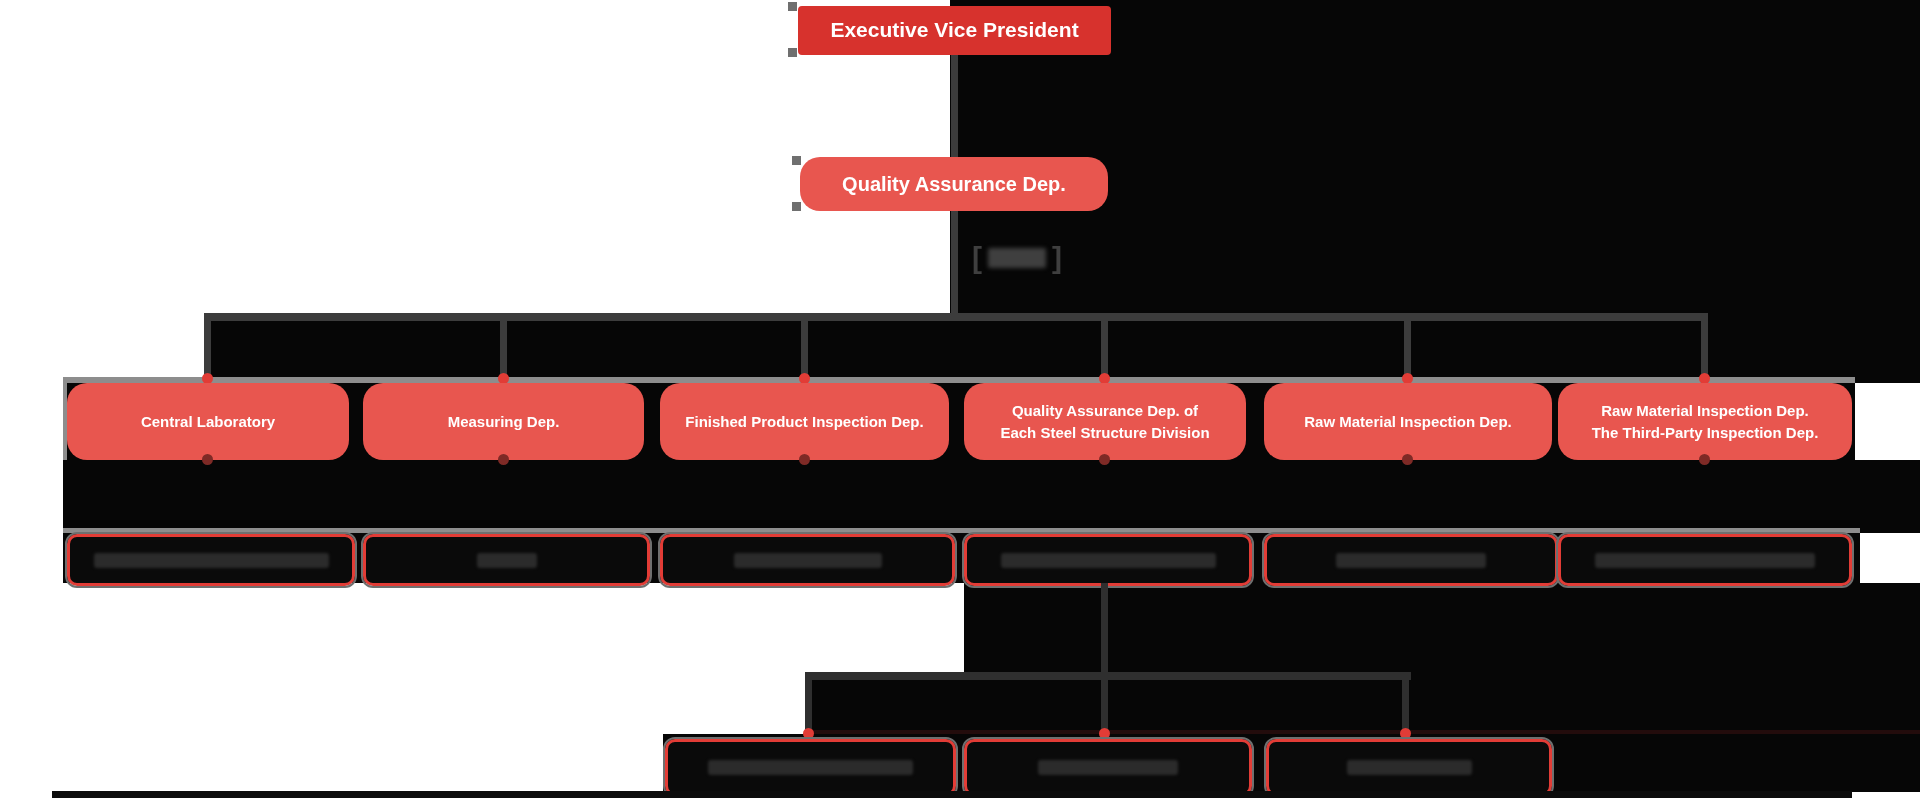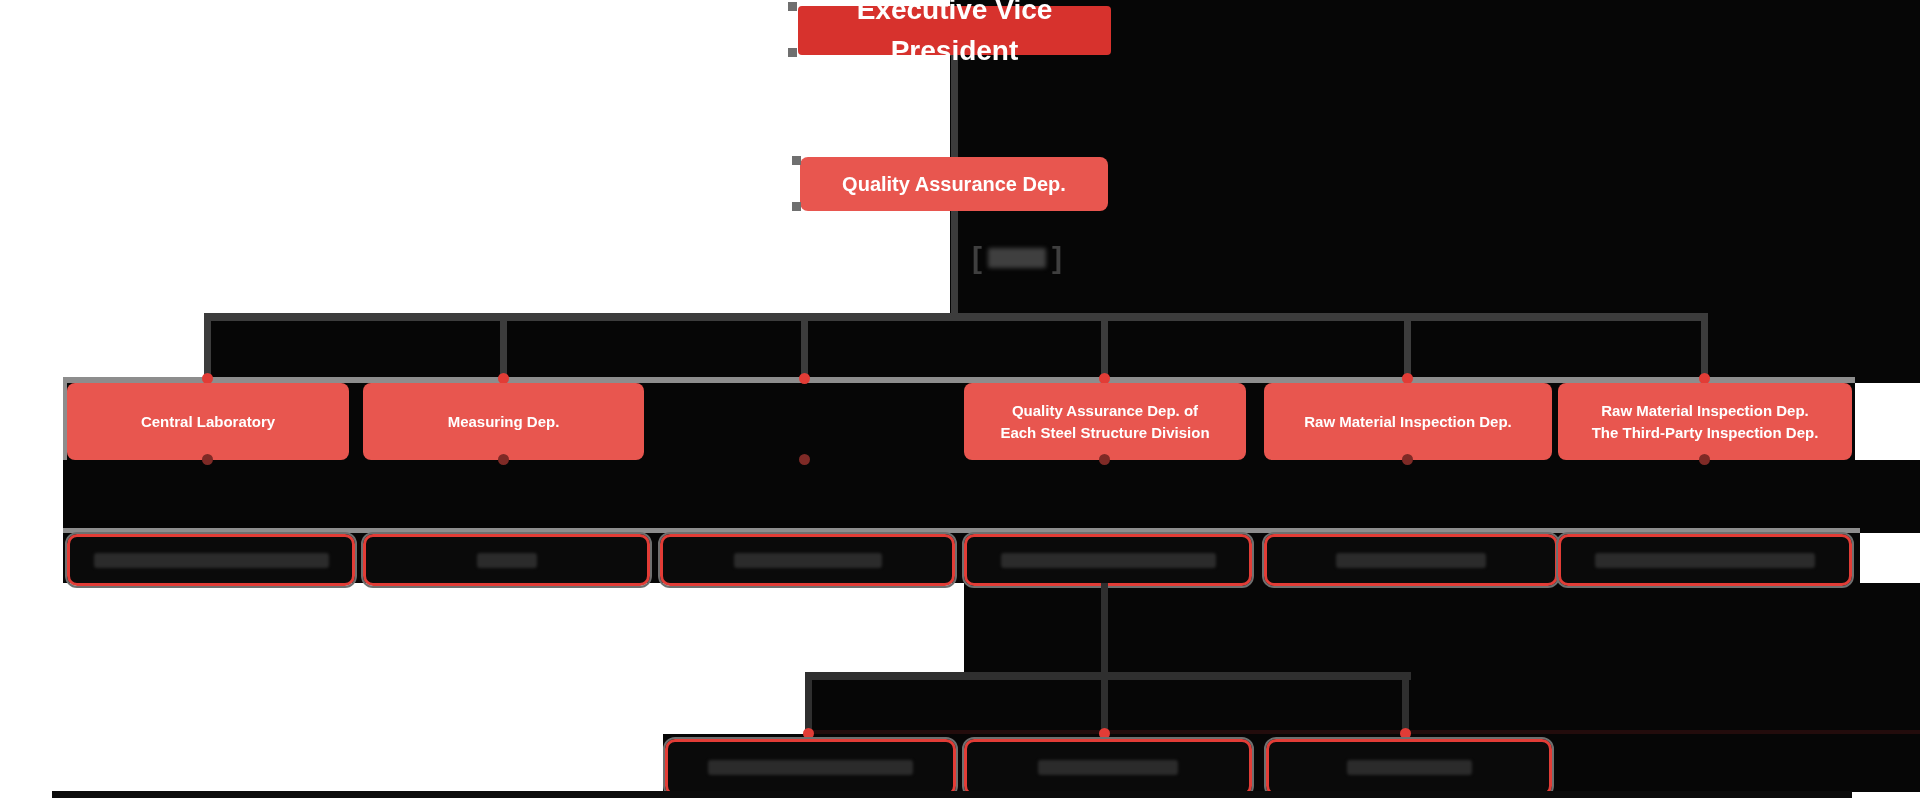--- a/index.html
+++ b/index.html
@@ -17,22 +17,22 @@
   
   .dot{position:absolute;width:11px;height:11px;border-radius:50%;background:#e23c36;}
   .dot.dark{background:#7e2a26;}
 
   
   .handle{position:absolute;width:9px;height:9px;background:#6f6f6f;}
 
   
   .rednode{position:absolute;display:flex;align-items:center;justify-content:center;
            color:#ffffff;font-weight:bold;text-align:center;white-space:pre-line;
-           background:#e8564f;border-radius:8px;line-height:1.45;}
-  .rednode.root{background:#d7322d;border-radius:4px;font-size:28px;}
+           background:#e8564f;border-radius:20px;line-height:1.45;}
+  .rednode.root{background:#d7322d;border-radius:4px;font-size:21px;}
   .rednode.l2{font-size:20px;}
   .rednode.dept{font-size:15px;}
 
   
   .darknode{position:absolute;background:#0a0a0a;border:3px solid #e23c36;border-radius:10px;
             outline:2px solid #6f6f6f;display:flex;align-items:center;justify-content:center;}
 
   
   .smudge{height:15px;border-radius:3px;background:#2b2b2b;filter:blur(1.6px);}
 
@@ -97,20 +97,23 @@
   <div class="dot" style="left:1099px;top:373px;"></div>
   <div class="dot" style="left:1402px;top:373px;"></div>
   <div class="dot" style="left:1699px;top:373px;"></div>
 
   <div class="rednode dept" style="left:363px;top:383px;width:281px;height:77px;">
     <span>Measuring Dep.</span>
   </div>
   <div class="rednode dept" style="left:67px;top:383px;width:282px;height:77px;">
     <span>Central Laboratory</span>
   </div>
+  <div class="rednode dept" style="left:660px;top:383px;width:289px;height:77px;">
+    <span>Finished Product Inspection Dep.</span>
+  </div>
   <div class="rednode dept" style="left:964px;top:383px;width:282px;height:77px;">
     <span>Quality Assurance Dep. of
 Each Steel Structure Division</span>
   </div>
   <div class="rednode dept" style="left:1264px;top:383px;width:288px;height:77px;">
     <span>Raw Material Inspection Dep.</span>
   </div>
   <div class="rednode dept" style="left:1558px;top:383px;width:294px;height:77px;">
     <span>Raw Material Inspection Dep.
 The Third-Party Inspection Dep.</span>

